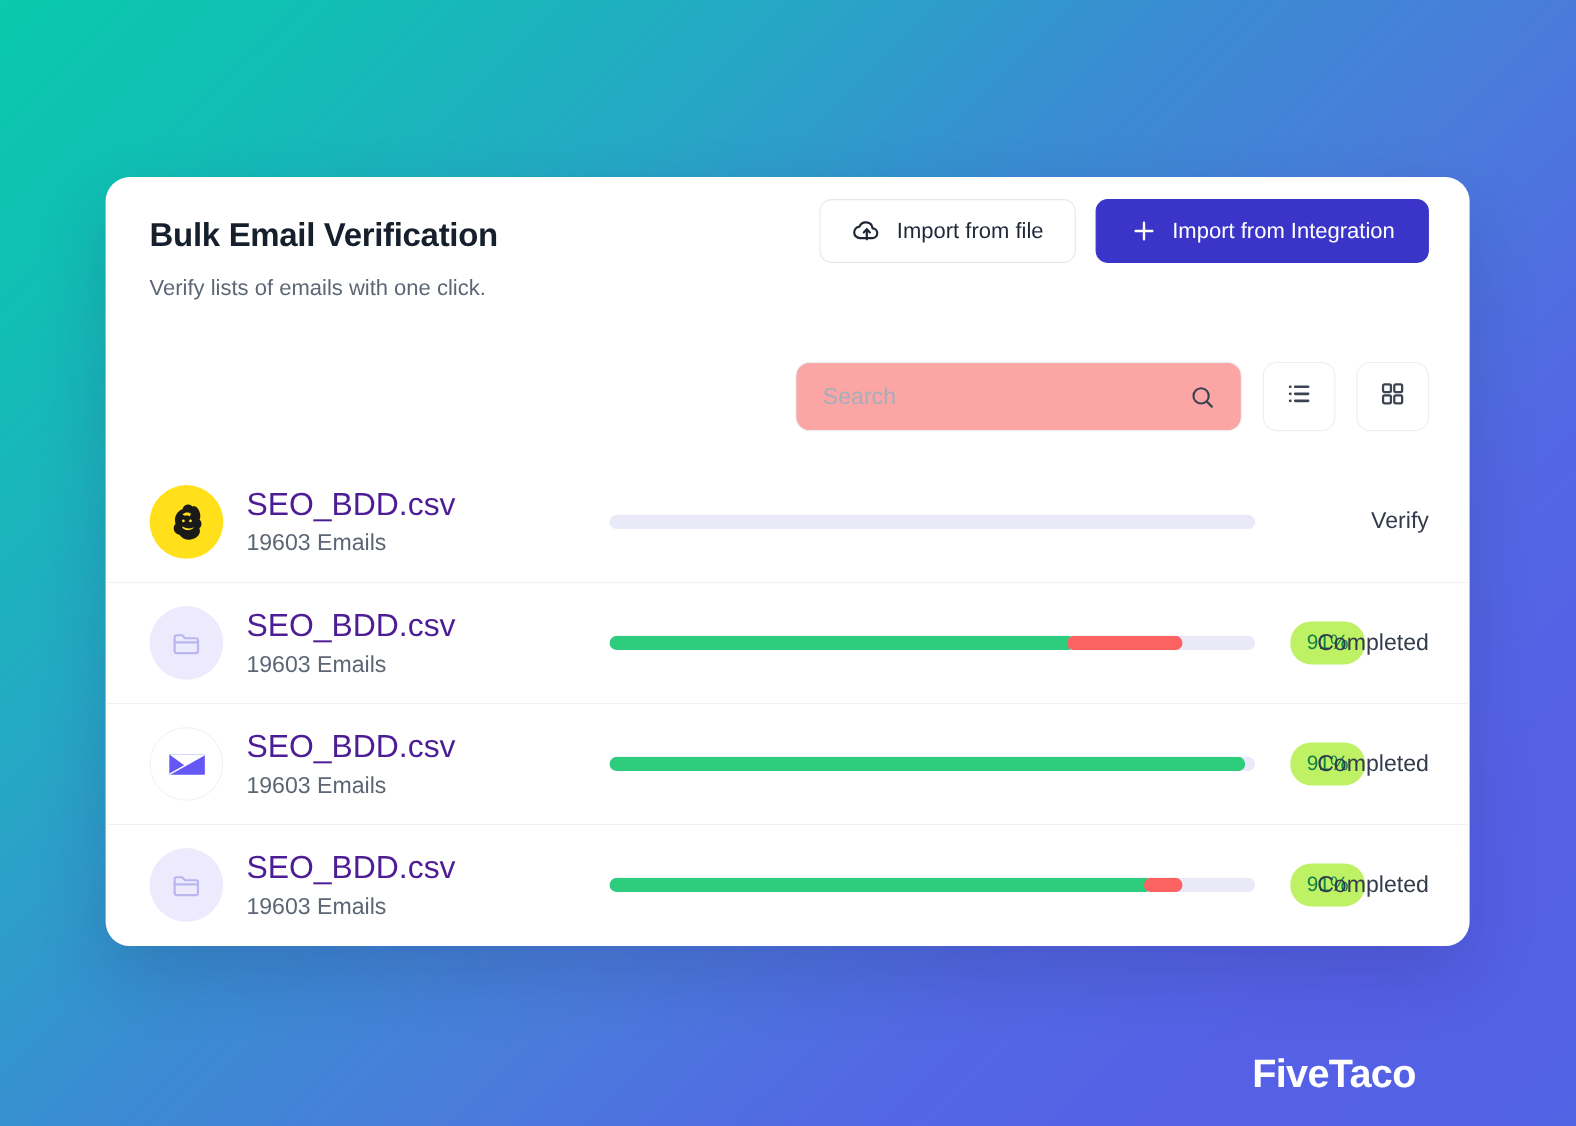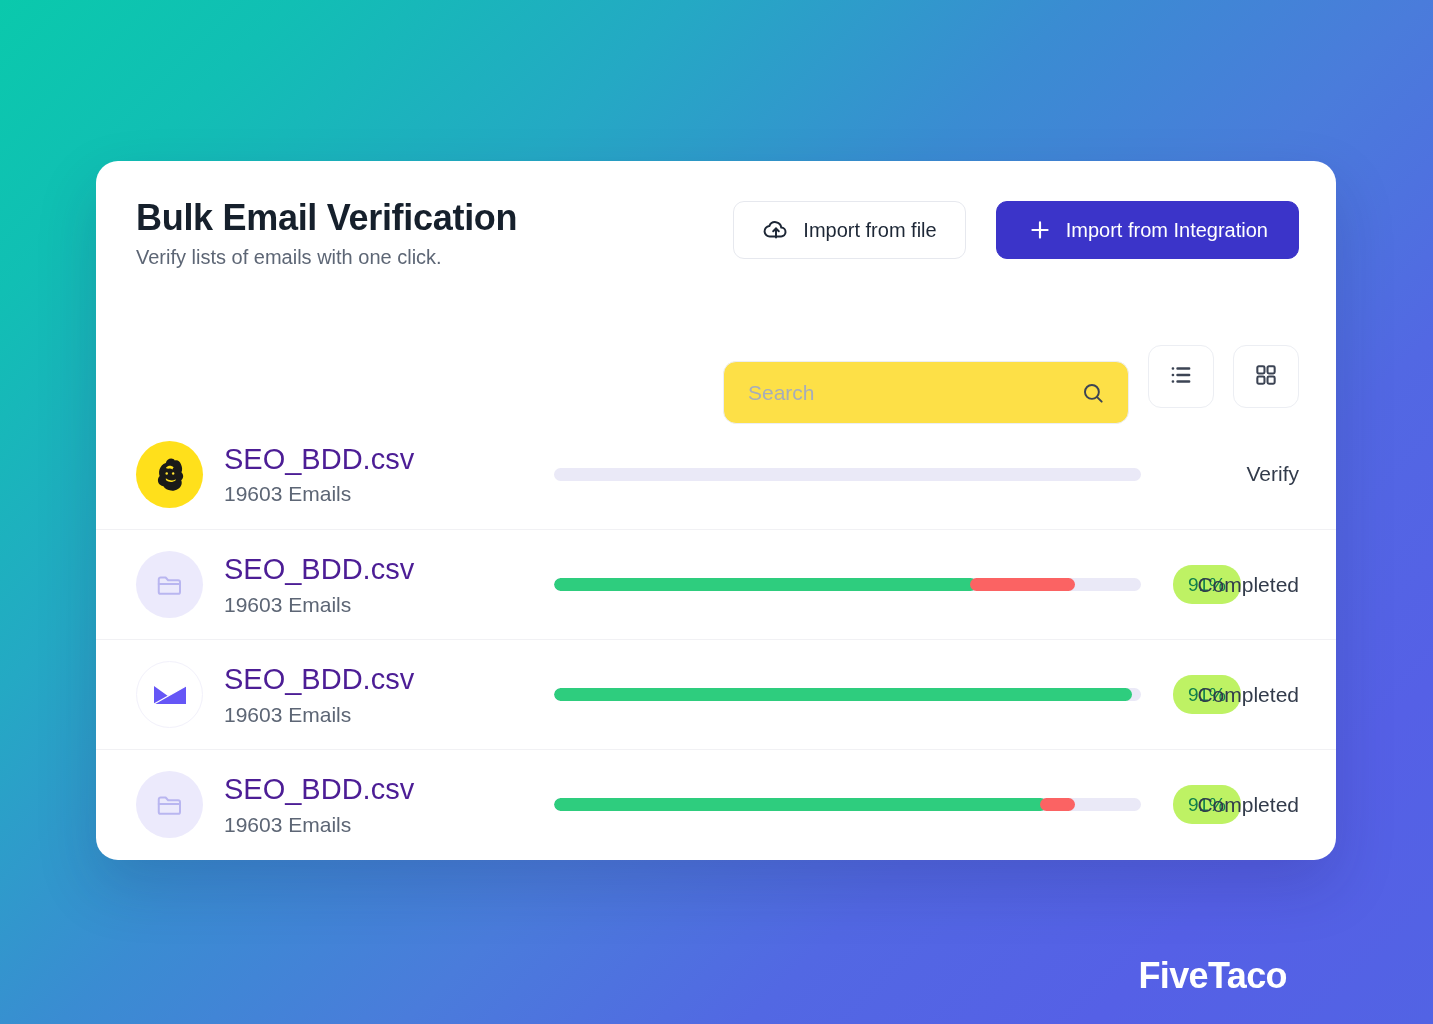--- a/index.html
+++ b/index.html
@@ -43,40 +43,40 @@
     position: absolute;
     left: 0; top: 0; right: 0;
     height: 135px;
   }
   .title-block {
     position: absolute;
     left: 40px;
     top: 37px;
   }
   .page-title {
-    font-size: 36px;
+    font-size: 30px;
     font-weight: bold;
     color: #16202c;
     letter-spacing: -0.3px;
     line-height: 1.1;
   }
   .page-subtitle {
-    margin-top: 7px;
+    margin-top: 19px;
     font-size: 20px;
     color: #5d6675;
     line-height: 1.2;
   }
 
   .header-actions {
     position: absolute;
     right: 37px;
-    top: 40px;
+    top: 20px;
     display: flex;
     align-items: flex-end;
-    gap: 30px;
+    gap: 18px;
   }
   .btn {
     display: flex;
     align-items: center;
     justify-content: center;
     gap: 13px;
     height: 58px;
     border-radius: 11px;
     font-size: 20px;
     cursor: pointer;
@@ -102,26 +102,25 @@
     right: 37px;
     top: 168px;
     display: flex;
     align-items: center;
     gap: 19px;
   }
   .search-box {
     position: relative;
     width: 406px;
     height: 63px;
-    background: #fde047;
+    background: #fca5a5;
     border: 1.5px solid #eceef3;
     border-radius: 13px;
     display: flex;
     align-items: center;
-    margin-top: 32px;
   }
   .search-input {
     flex: 1;
     border: none;
     outline: none;
     background: transparent;
     font-family: "Liberation Sans", sans-serif;
     font-size: 21px;
     color: #2b3444;
     padding: 0 52px 0 24px;

